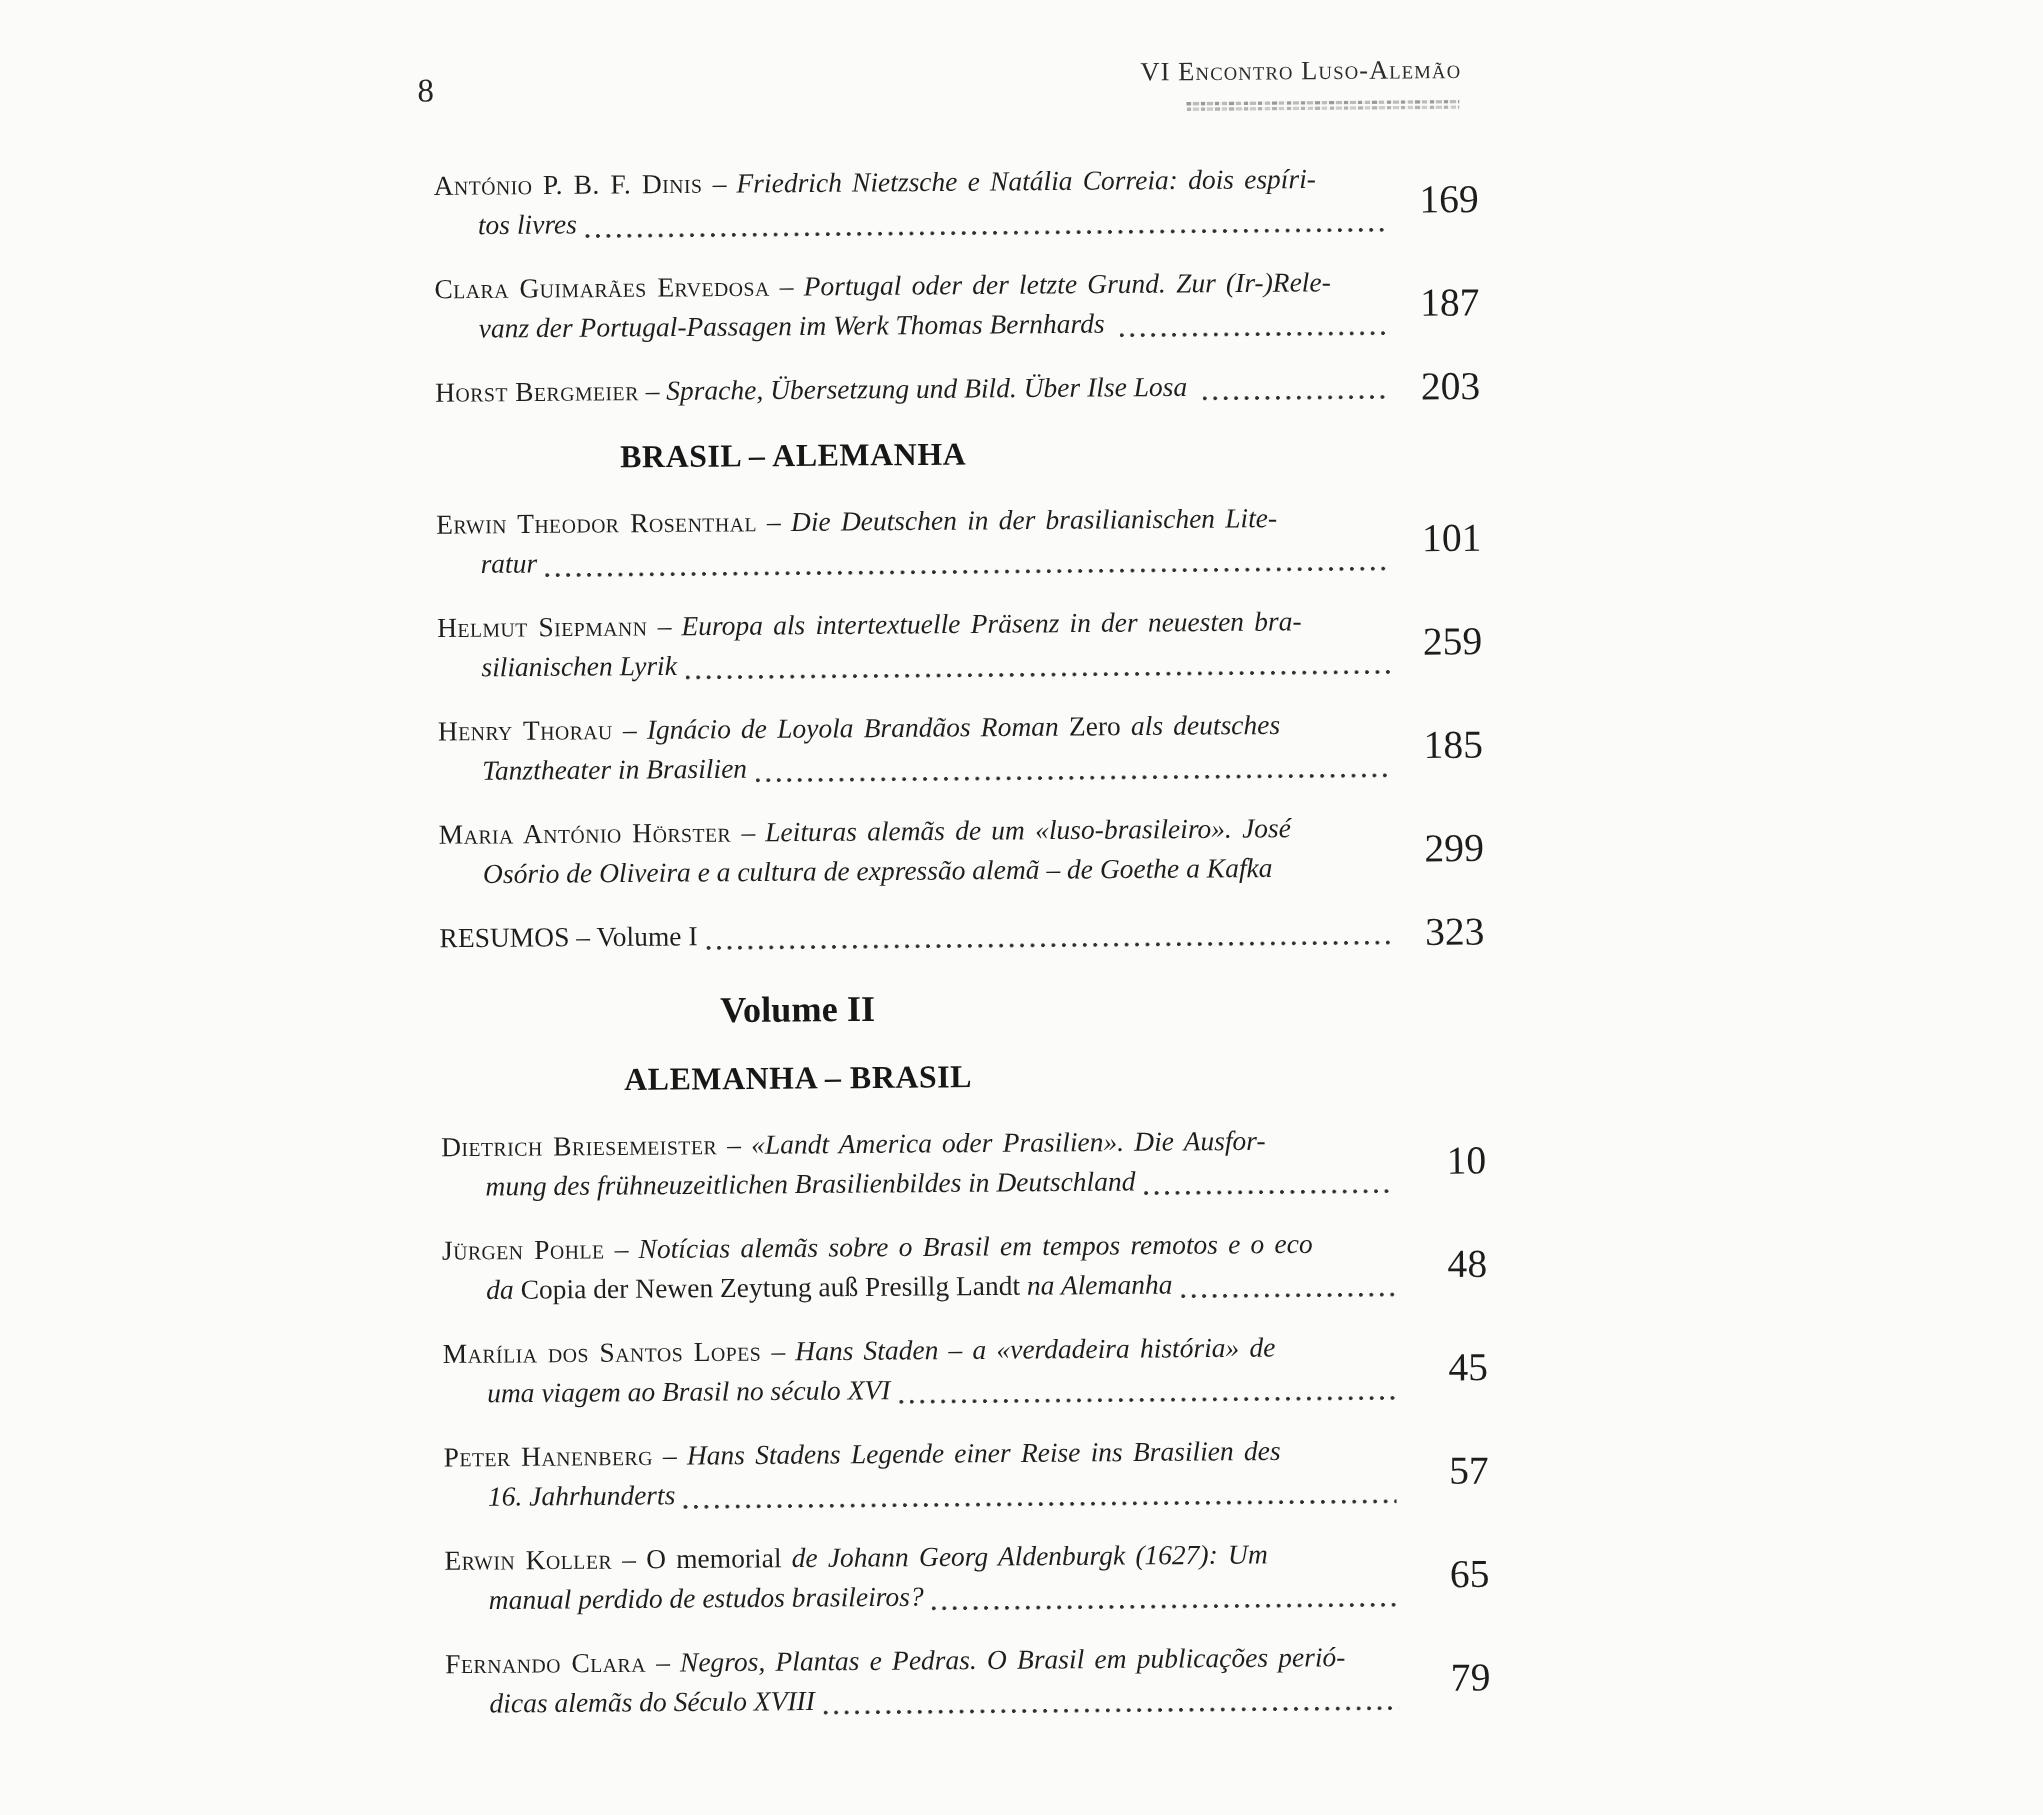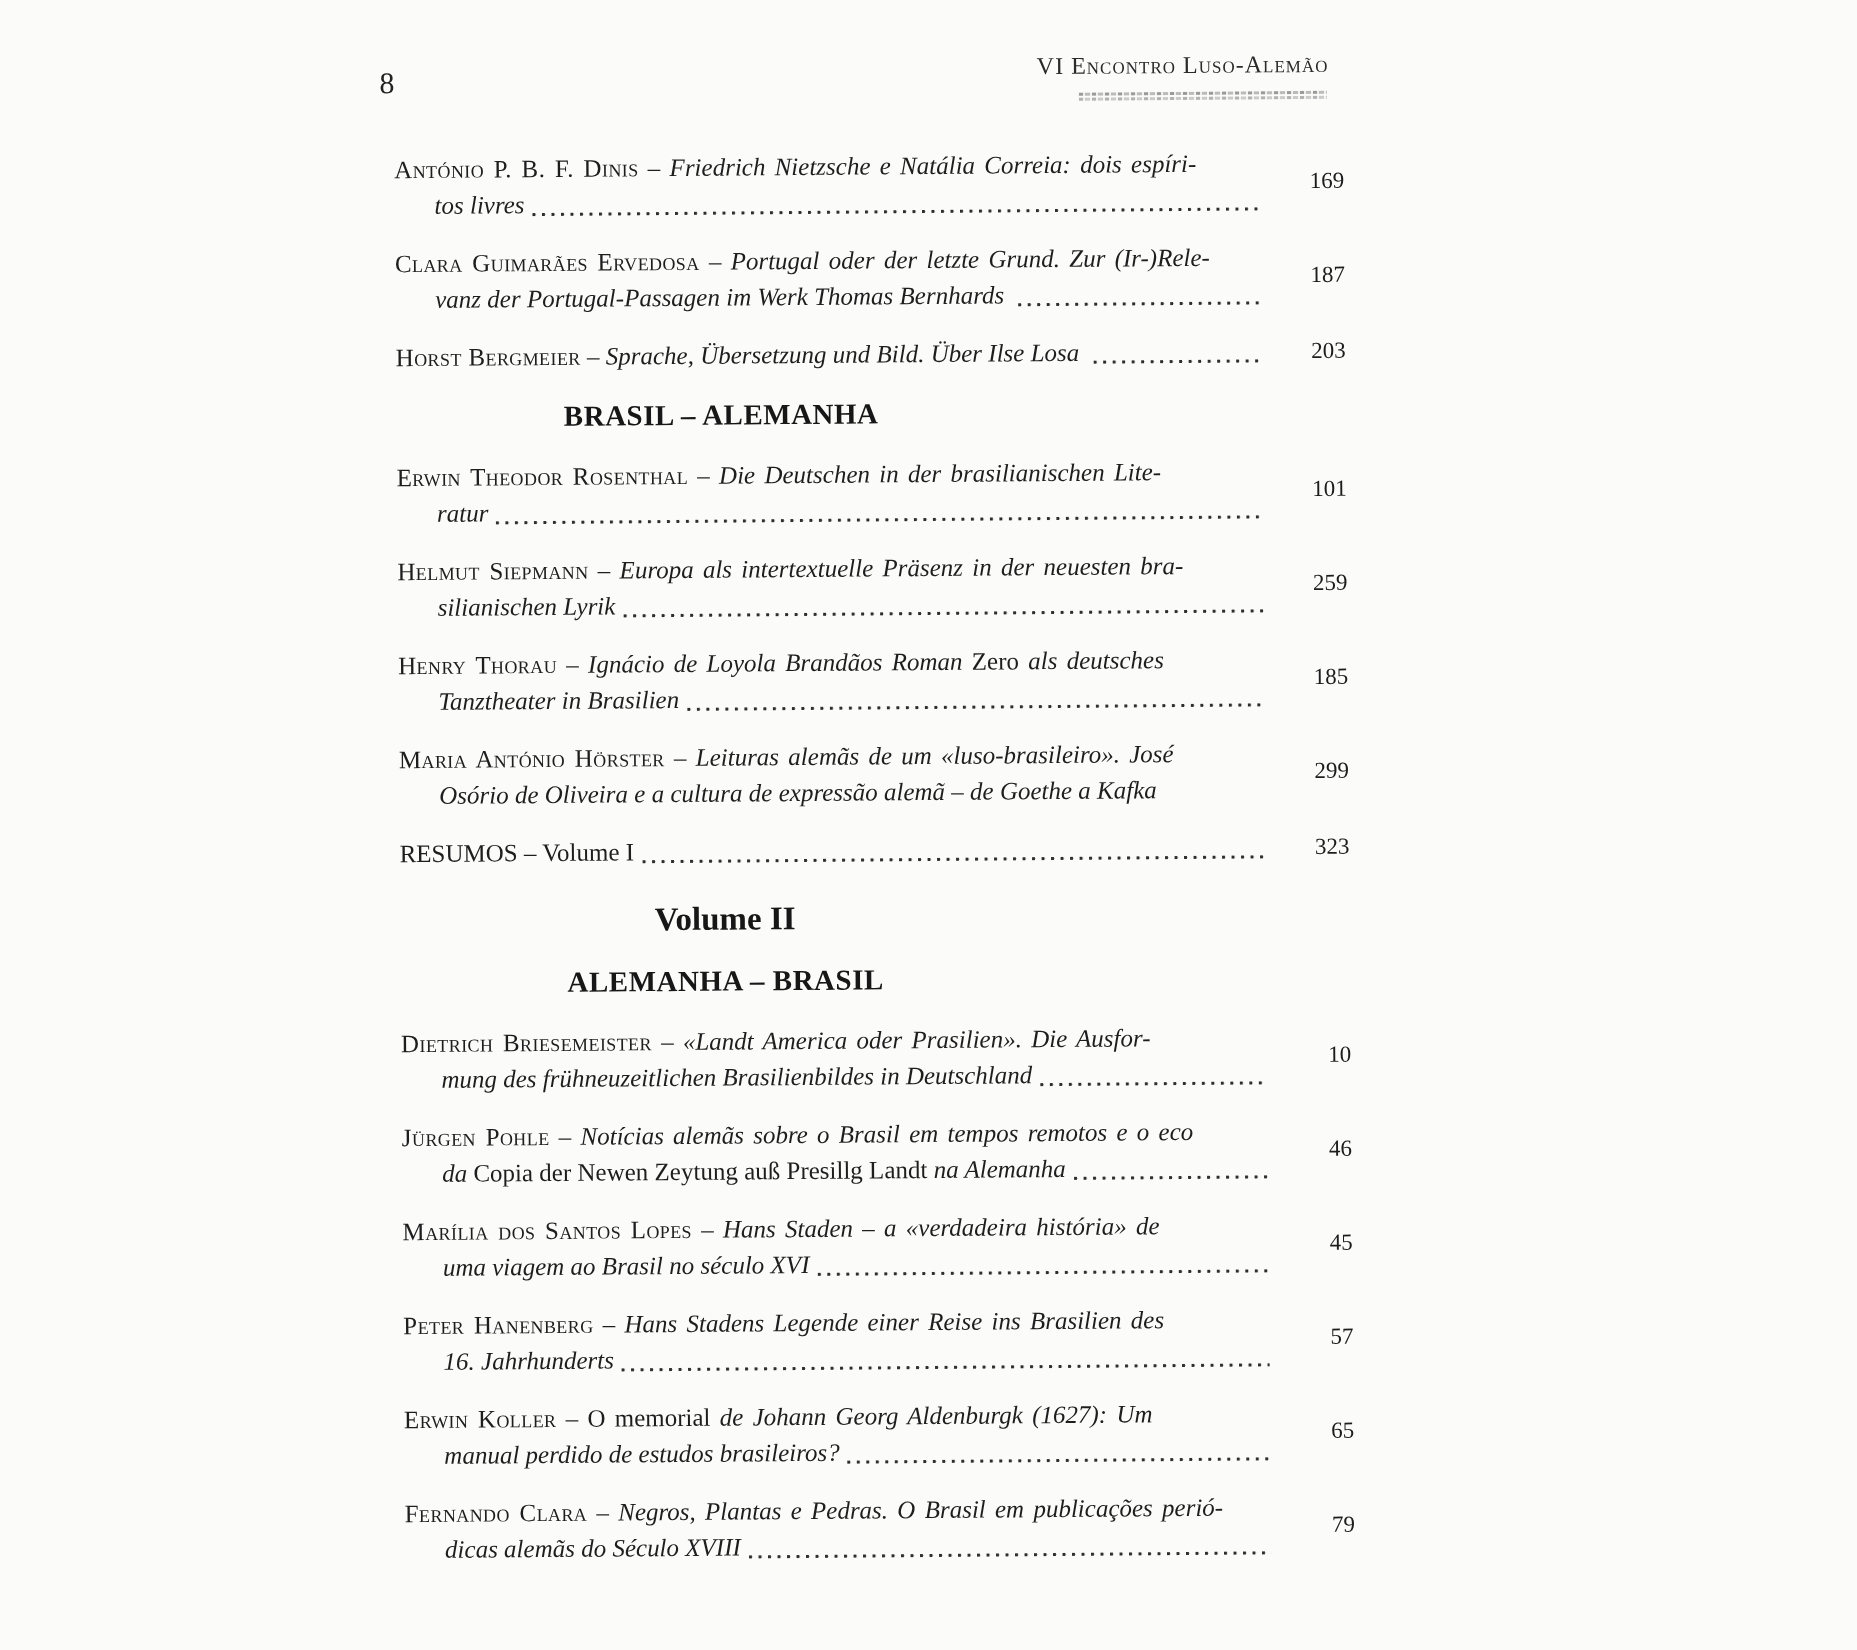--- a/index.html
+++ b/index.html
@@ -48,21 +48,21 @@
   .i{font-style:italic;}
   .r{font-style:normal;}
   .leader{
     flex:1 1 auto;min-width:12px;height:5px;
     align-self:flex-end;margin:0 6px 6px 7px;
     background-image:radial-gradient(circle at 2.5px 2.5px,#2e2e2e 1.5px,rgba(0,0,0,0) 1.9px);
     background-size:9.5px 5px;background-repeat:repeat-x;
   }
   .pagenum{
     flex:0 0 70px;width:70px;text-align:right;
-    align-self:center;font-size:23px;padding-left:8px;color:#1d1d1d;
+    align-self:center;font-size:36px;padding-left:8px;color:#1d1d1d;
   }
   .section-heading{
     font-weight:bold;font-size:29px;line-height:38px;
     text-align:center;padding-right:300px;
     margin:20px 0 24px;letter-spacing:0.5px;color:#171717;
   }
   .volume-heading{
     font-weight:bold;font-size:33px;line-height:46px;
     text-align:center;padding-right:300px;
     margin:26px 0 14px;color:#171717;
@@ -208,21 +208,21 @@
             <span class="seg r"> – </span>
             <span class="seg i">Notícias alemãs sobre o Brasil em tempos remotos e o eco</span>
           </div>
           <div class="eline cont">
             <span class="seg i">da </span>
             <span class="seg r">Copia der Newen Zeytung auß Presillg Landt</span>
             <span class="seg i"> na Alemanha</span>
             <span class="leader"></span>
           </div>
         </div>
-        <div class="pagenum">46</div>
+        <div class="pagenum">48</div>
       </div>
       <div class="entry">
         <div class="entry-body">
           <div class="eline j">
             <span class="author">Marília dos Santos Lopes</span>
             <span class="seg r"> – </span>
             <span class="seg i">Hans Staden – a «verdadeira história» de</span>
           </div>
           <div class="eline cont">
             <span class="seg i">uma viagem ao Brasil no século XVI</span>

